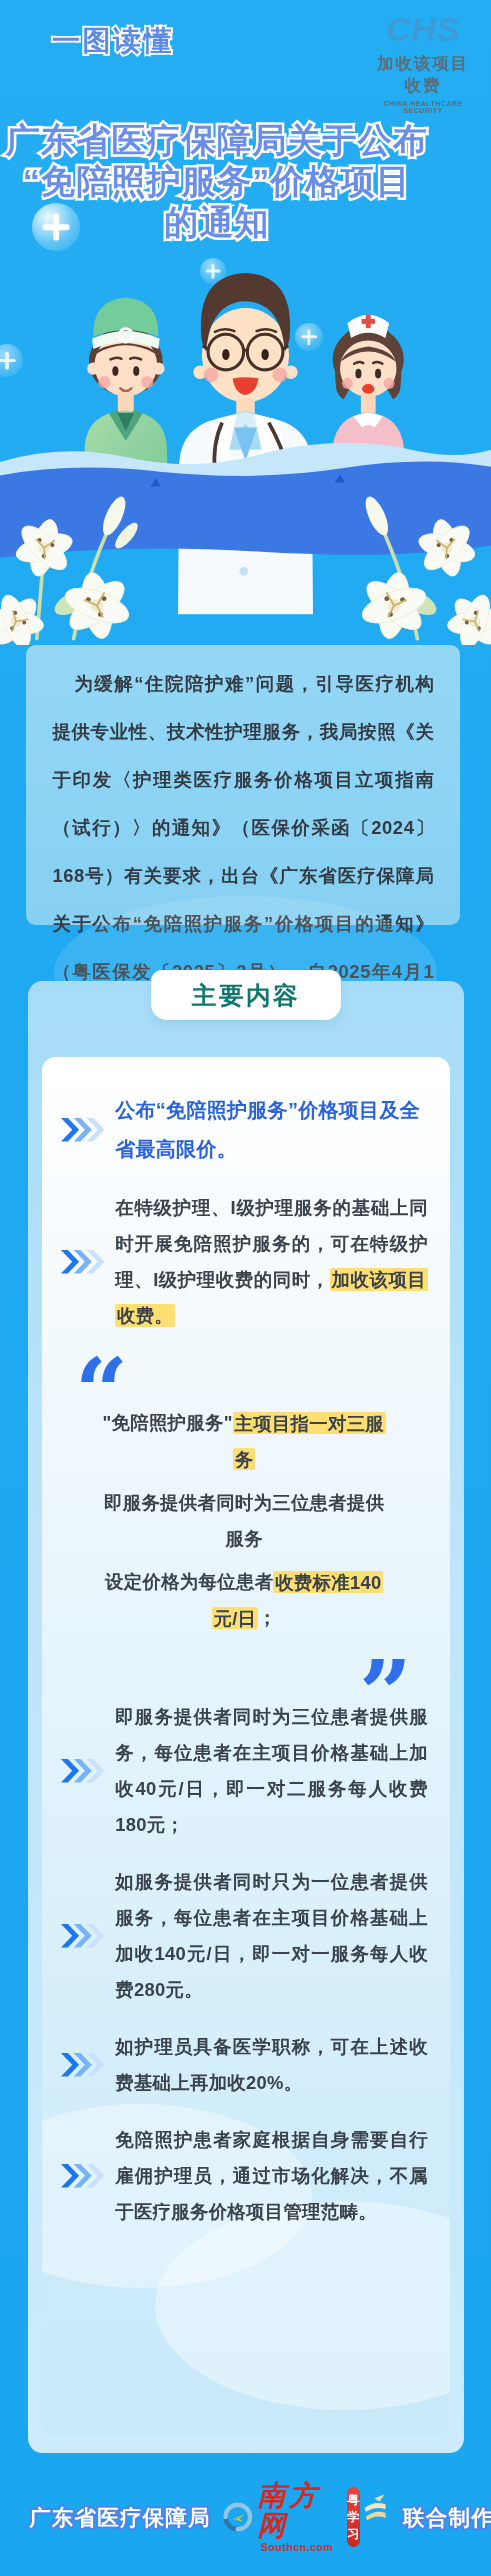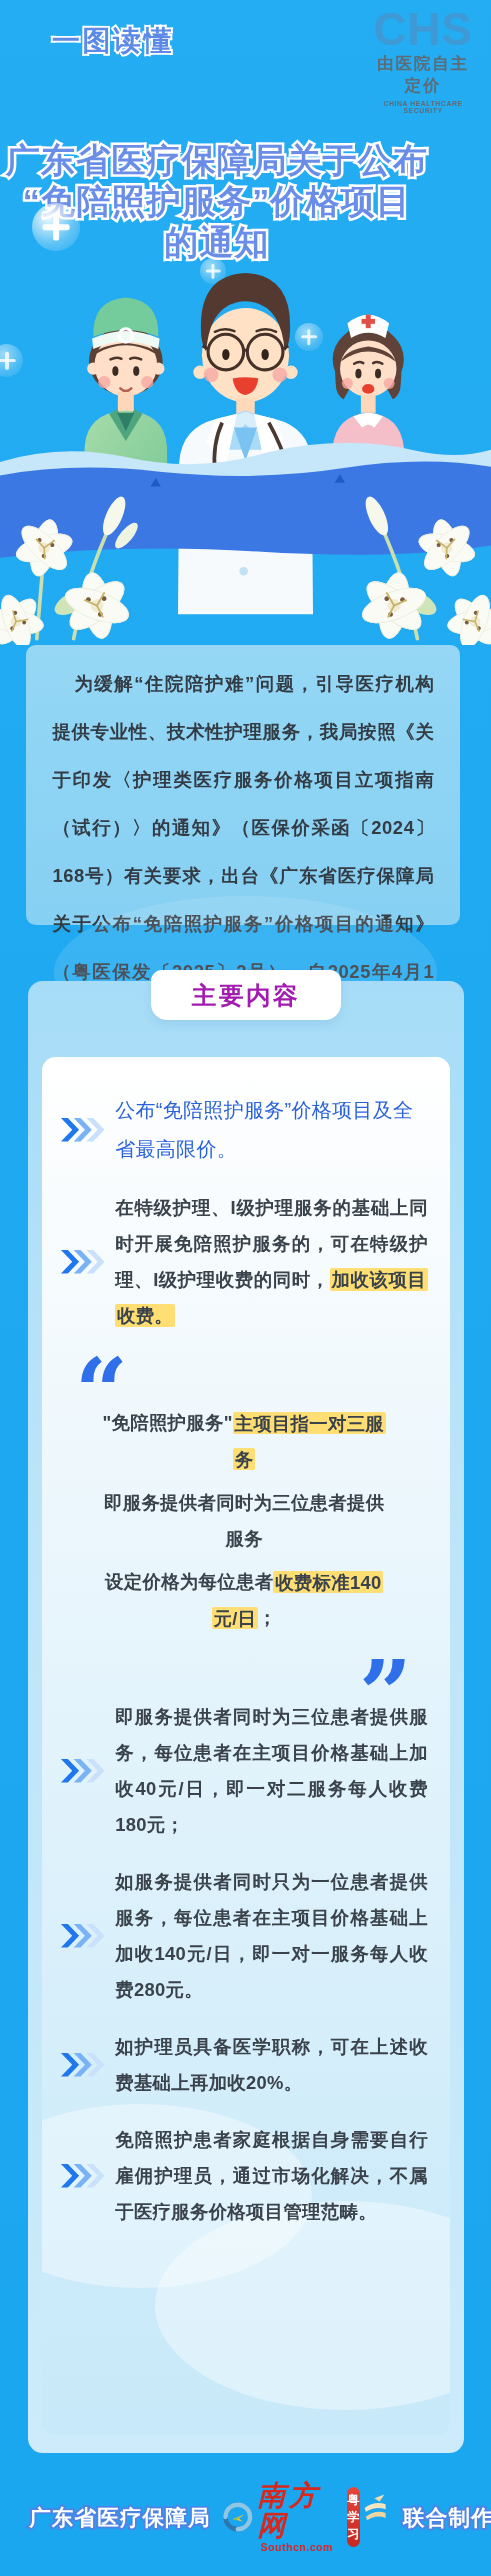--- a/index.html
+++ b/index.html
@@ -3,24 +3,24 @@
 <meta charset="utf-8">
 <style>
   html,body{margin:0;padding:0;background:#0f8ecf;}
   .page{position:relative;width:491px;height:2576px;margin:0 auto;overflow:hidden;
         background:linear-gradient(180deg,#24ADF2 0%,#1FA9F1 40%,#1BA6F0 100%);
         font-family:"Liberation Sans","DejaVu Sans",sans-serif;}
   
   .badge{position:absolute;left:52px;top:22px;font-size:28px;font-weight:800;color:#5C8AE6;
          letter-spacing:2.5px;-webkit-text-stroke:3.7px #fff;paint-order:stroke fill;}
   .chs{position:absolute;right:13.5px;top:9.8px;width:109px;text-align:center;}
-  .chs-acronym{font-size:46px;font-weight:800;color:#3E99D4;line-height:38px;letter-spacing:0.6px;}
+  .chs-acronym{font-size:34px;font-weight:800;font-style:italic;color:#3E99D4;line-height:38px;letter-spacing:0.6px;}
   .chs-cn{font-size:16.6px;font-weight:700;color:#5D6C77;letter-spacing:1.8px;margin-top:4.9px;}
   .chs-en{font-size:6.8px;font-weight:700;color:#5D6C77;letter-spacing:0.6px;margin-top:3.1px;}
-  .title{position:absolute;left:0;top:140px;width:434px;text-align:center;font-size:34px;font-weight:800;
+  .title{position:absolute;left:0;top:120px;width:434px;text-align:center;font-size:34px;font-weight:800;
          color:#6A8EE8;line-height:41px;letter-spacing:1.2px;-webkit-text-stroke:4.9px #fff;paint-order:stroke fill;}
   
   .plus-bubble{position:absolute;border-radius:50%;
       background:radial-gradient(circle at 35% 30%,rgba(255,255,255,.92),rgba(255,255,255,.30) 55%,rgba(255,255,255,.10) 85%);}
   .plus-bubble::before,.plus-bubble::after{content:"";position:absolute;background:#fff;border-radius:1.8px;
       left:50%;top:50%;transform:translate(-50%,-50%);opacity:.95;}
   .plus-bubble::before{width:56%;height:12%;}
   .plus-bubble::after{width:12%;height:56%;}
   .plus-soft{background:radial-gradient(circle at 40% 32%,rgba(255,255,255,.55),rgba(255,255,255,.18) 60%,rgba(255,255,255,.06) 90%);}
   .plus-soft::before,.plus-soft::after{opacity:.8;}
@@ -32,29 +32,29 @@
   .intro-text{font-size:18.4px;font-weight:700;color:#333B44;line-height:48px;letter-spacing:0.6px;
       text-align:justify;text-indent:22px;}
   
   .card-halo{position:absolute;left:54px;top:896px;width:383px;height:154px;border-radius:50%;
       background:rgba(255,255,255,.12);}
   .main-card{position:absolute;left:28px;top:981px;width:436px;height:1472px;border-radius:14.7px;
       background:linear-gradient(180deg,#A6DCF7 0%,#BCE4F9 35%,#CDEBFA 100%);}
   .tab{position:absolute;left:50%;top:-11px;transform:translateX(-50%);width:190px;height:50px;background:#fff;
       border-radius:11px 11px 16px 16px;display:flex;align-items:center;justify-content:center;
       box-shadow:0 4.9px 9.8px rgba(25,95,160,.10);z-index:3;}
-  .tab-label{font-size:24.6px;font-weight:800;color:#a21caf;letter-spacing:2.5px;}
+  .tab-label{font-size:24.6px;font-weight:800;color:#0f766e;letter-spacing:2.5px;}
   .inner-card{position:absolute;left:14px;right:14px;top:76px;bottom:18.4px;border-radius:13.5px;overflow:hidden;
       background:linear-gradient(180deg,#FFFFFF 0%,#F2F9FD 22%,#DFF2FB 55%,#CDEBFA 85%,#C8E9F9 100%);
       box-sizing:border-box;padding:34px 22px 0 18.4px;}
   .wave-deco{position:absolute;border-radius:50%;background:rgba(255,255,255,.40);}
   .bullet{position:relative;display:flex;align-items:center;gap:9.8px;margin-bottom:21px;z-index:1;}
   .chev{width:45px;min-width:45px;height:29.5px;}
   .btext{flex:1;font-size:18.4px;font-weight:700;color:#3A424B;line-height:36px;letter-spacing:0.3px;text-align:justify;}
-  .bullet-title .btext{color:#2A62DA;font-size:20px;line-height:39px;font-weight:400;text-align:left;}
+  .bullet-title .btext{color:#2A62DA;font-size:20px;line-height:39px;font-weight:700;text-align:left;}
   .hl{background:#FFDF73;padding:0.6px 1.8px;border-radius:1.8px;-webkit-box-decoration-break:clone;box-decoration-break:clone;}
   
   .quote{position:relative;margin:8.6px 0 21px 0;padding:43px 39px 34px 39px;text-align:center;z-index:1;}
   .qline{font-size:18.4px;font-weight:700;color:#3A424B;line-height:36px;margin:7.4px 0;letter-spacing:0.3px;}
   .qmark{position:absolute;font-family:"DejaVu Serif","Liberation Serif",serif;font-size:92px;font-weight:800;
       color:#2F6FE9;line-height:0;}
   .qmark.open{left:14.7px;top:37px;}
   .qmark.close{right:16px;bottom:-16px;}
   
   .footer{position:absolute;left:0;top:2471px;width:491px;height:92px;display:flex;align-items:center;
@@ -71,21 +71,21 @@
   .yx-label{font-size:12.3px;font-weight:800;color:#fff;letter-spacing:0.6px;}
 </style>
 </head>
 <body>
 
 <div class="page">
 
   <div class="badge">一图读懂</div>
   <div class="chs">
     <div class="chs-acronym">CHS</div>
-    <div class="chs-cn">由医院自主定价</div>
+    <div class="chs-cn">加收该项目收费</div>
     <div class="chs-en">CHINA HEALTHCARE SECURITY</div>
   </div>
   <div class="title">
     <div>广东省医疗保障局关于公布</div>
     <div>“免陪照护服务”价格项目</div>
     <div>的通知</div>
   </div>
 
   <div class="plus-bubble" style="left:32px;top:203px;width:48px;height:48px;"></div>
   <div class="plus-bubble plus-soft" style="left:-9.8px;top:344px;width:33px;height:33px;"></div>

